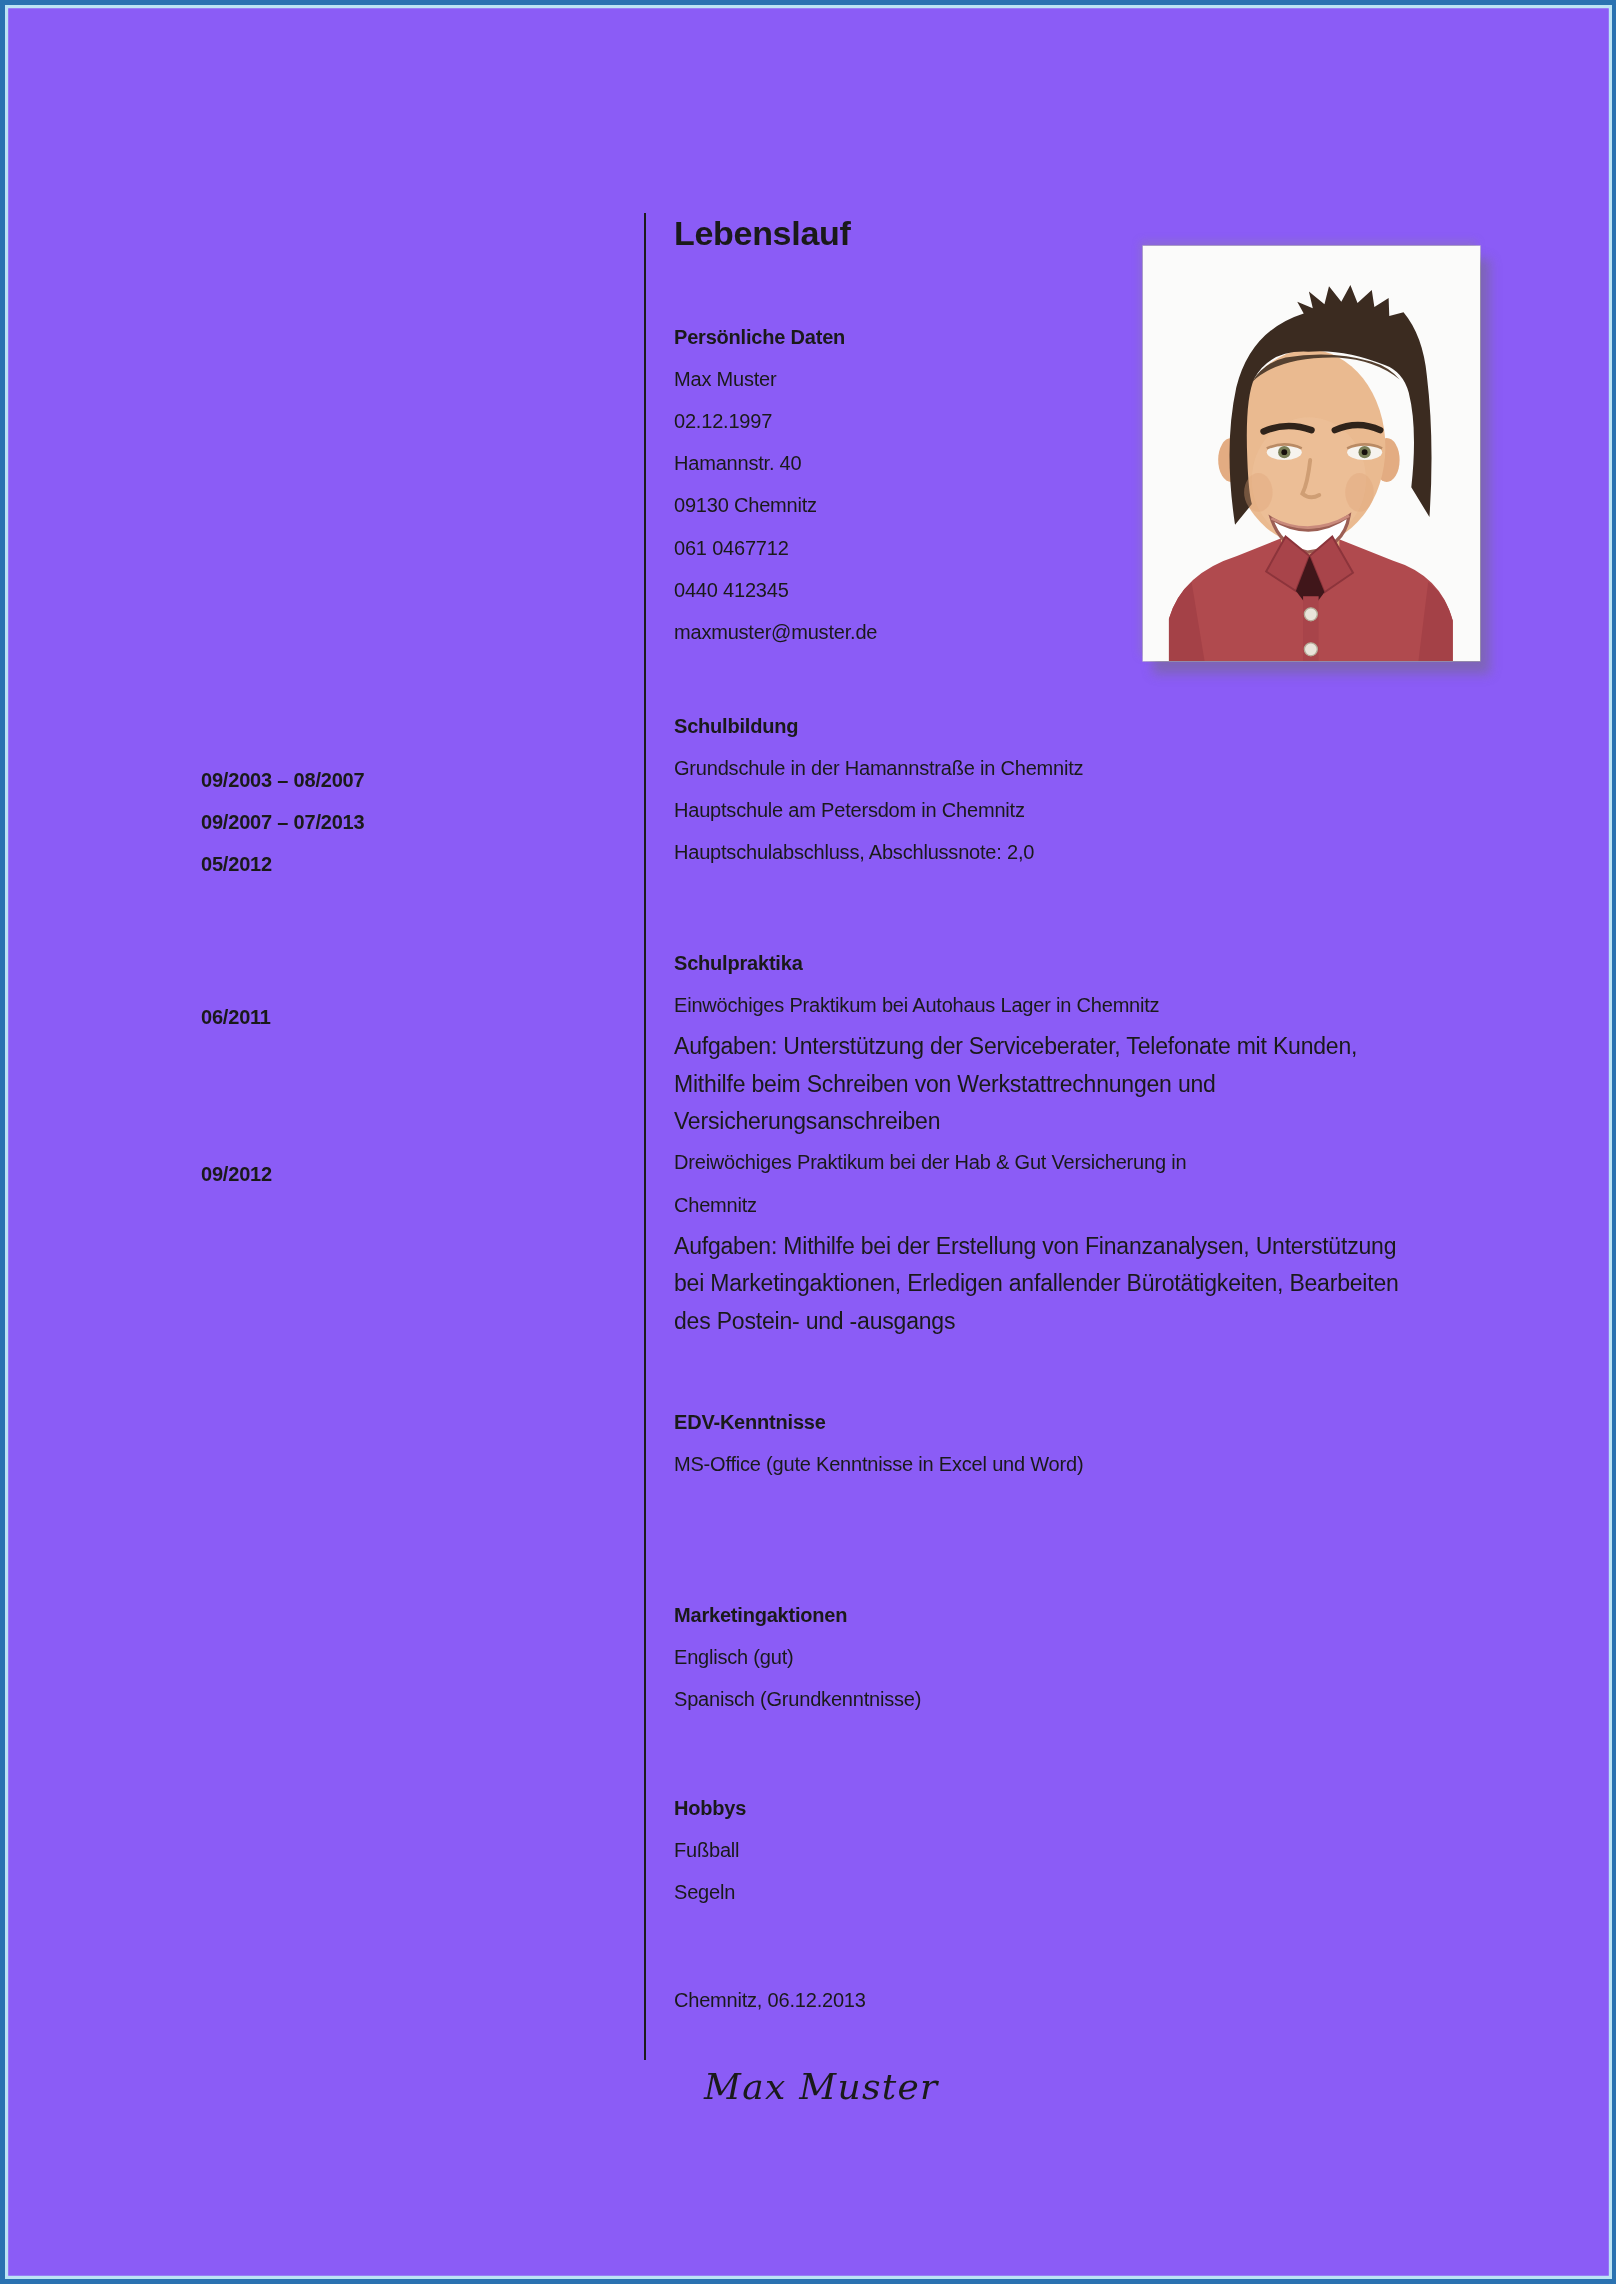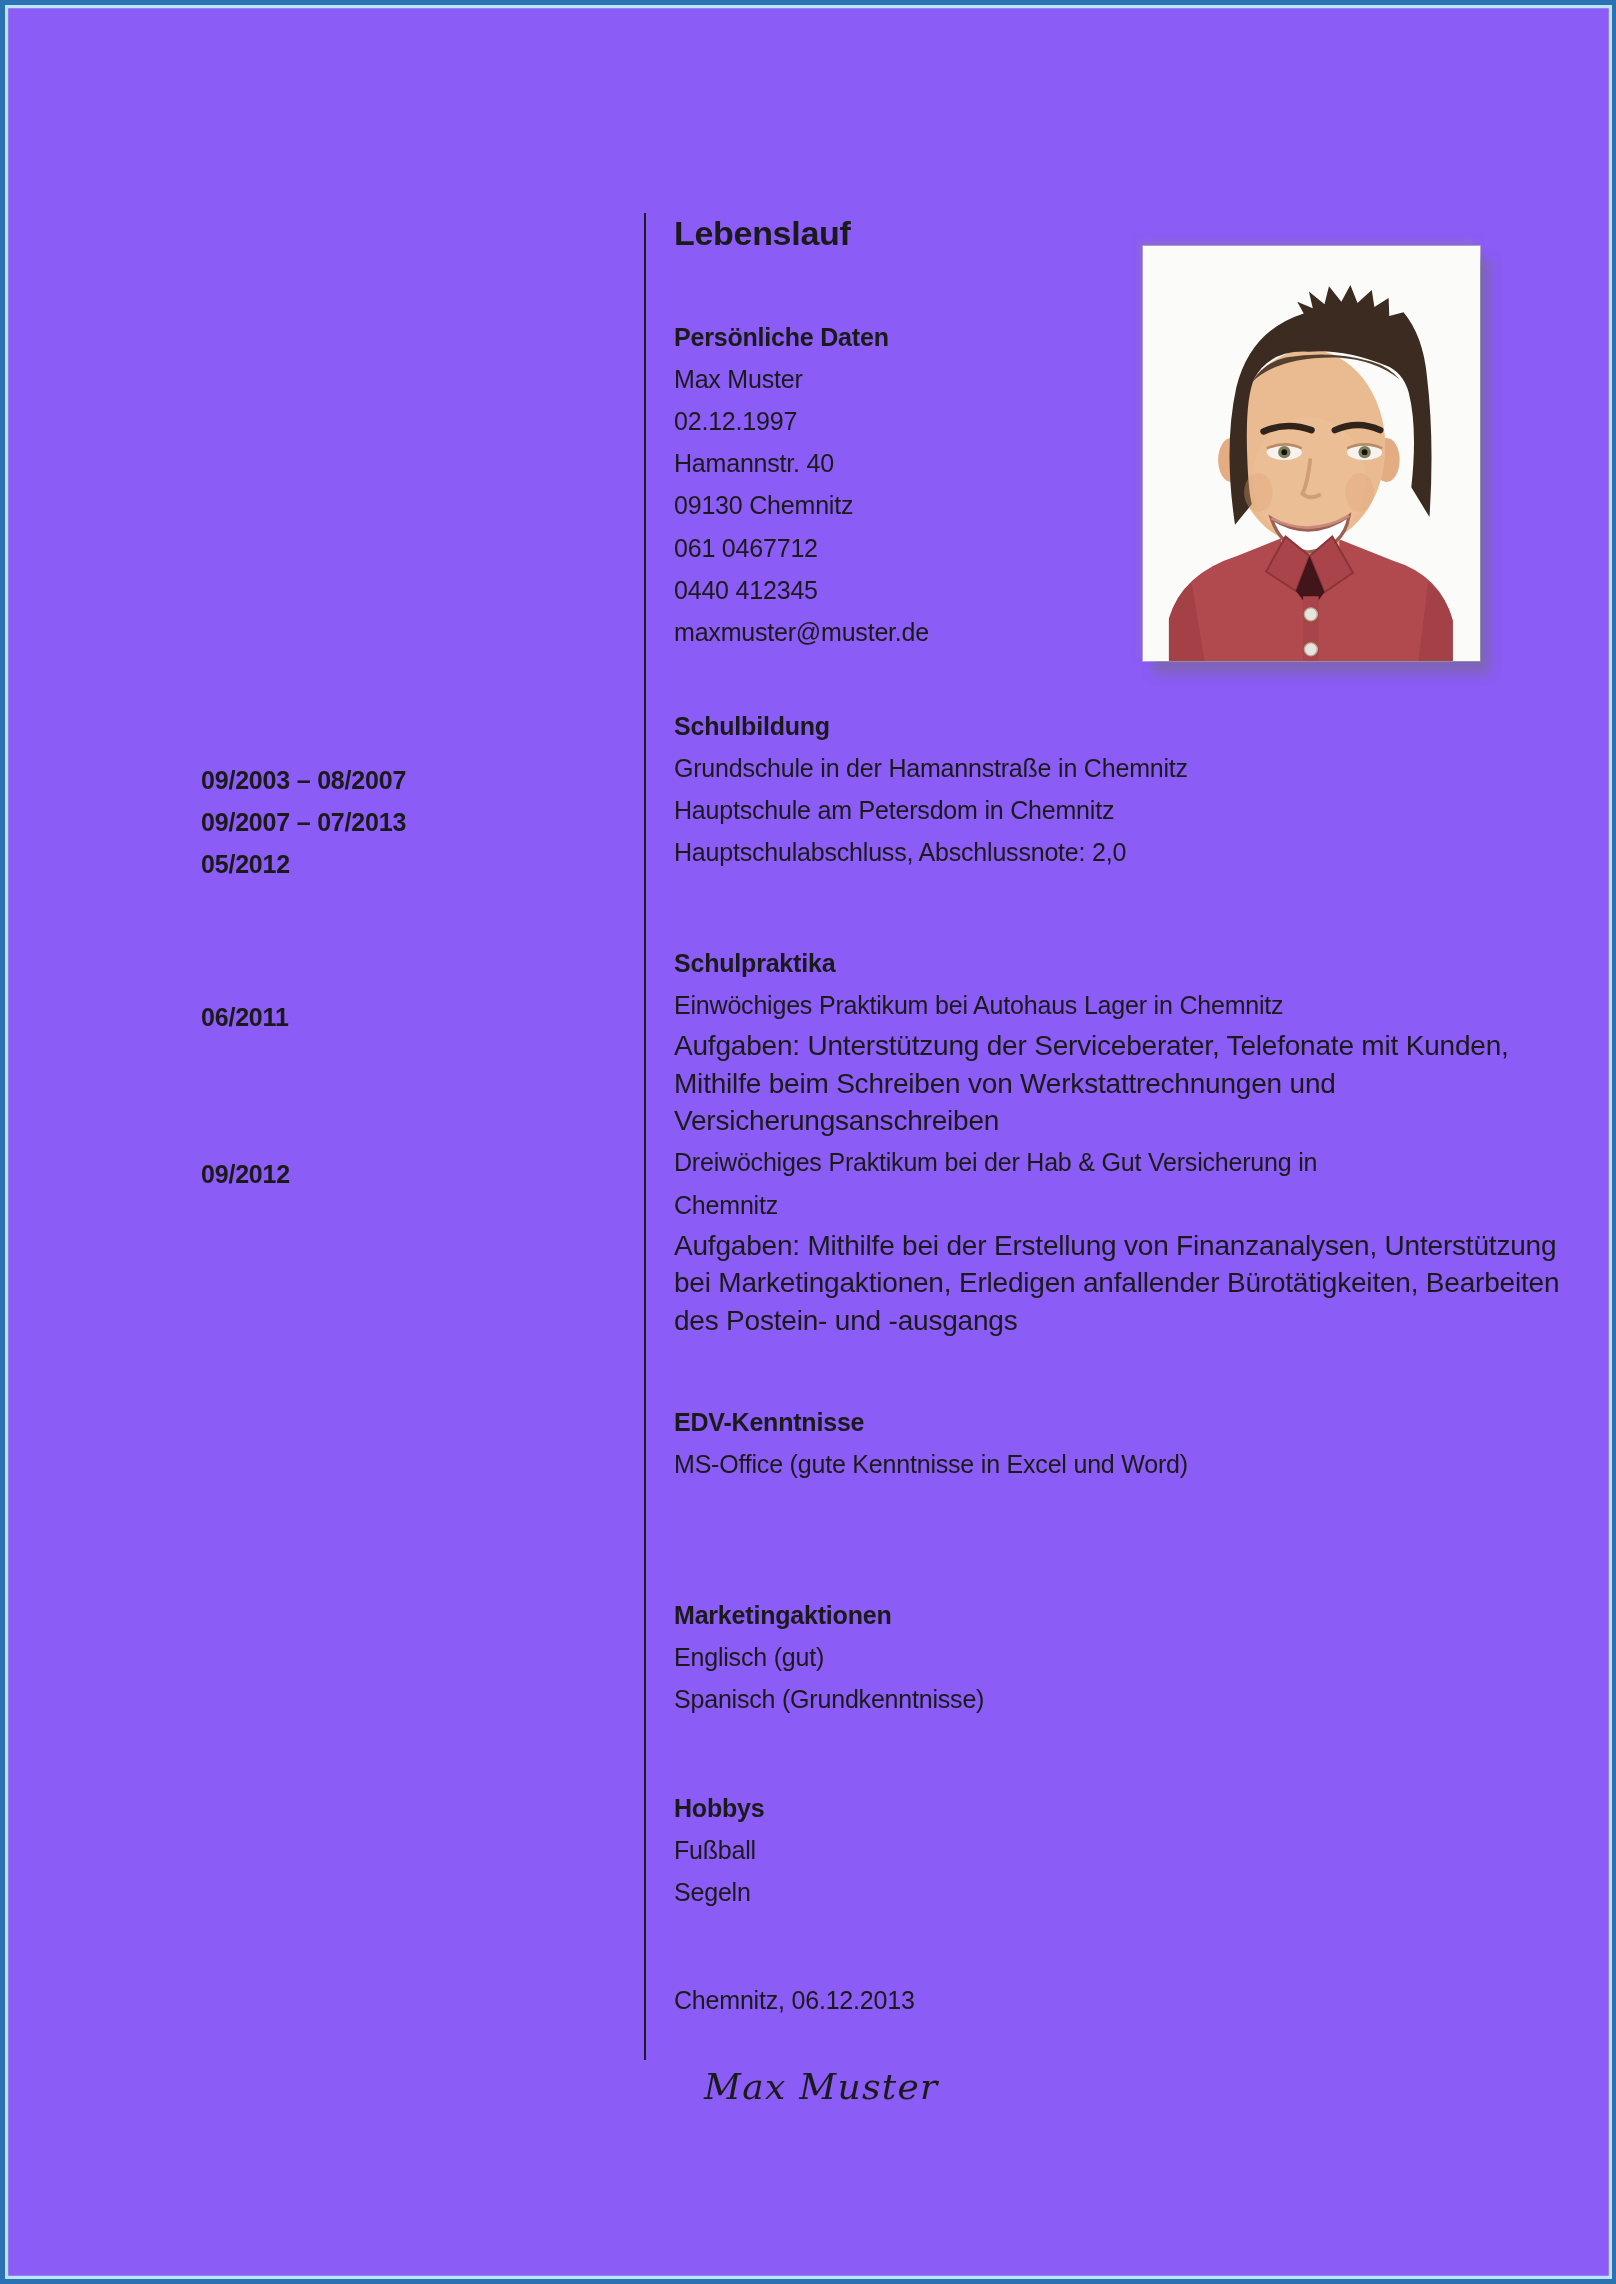--- a/index.html
+++ b/index.html
@@ -31,33 +31,33 @@
     font-size: 34px;
     font-weight: bold;
     letter-spacing: -0.3px;
     white-space: nowrap;
   }
   .line {
     position: absolute;
     left: 669px;
     height: 42px;
     line-height: 32px;
-    font-size: 25px;
+    font-size: 20px;
     letter-spacing: -0.2px;
     white-space: nowrap;
   }
   .heading { font-weight: bold; }
   .date {
     left: 196px;
     font-weight: bold;
     width: 415px;
     margin-top: 12px;
   }
   .small {
-    font-size: 28px;
+    font-size: 23px;
     line-height: 30px;
     height: 38px;
   }
   .placedate { }
   .signature {
     position: absolute;
     left: 699px;
     top: 2061px;
     font-family: "DejaVu Serif", "Liberation Serif", serif;
     font-style: italic;

